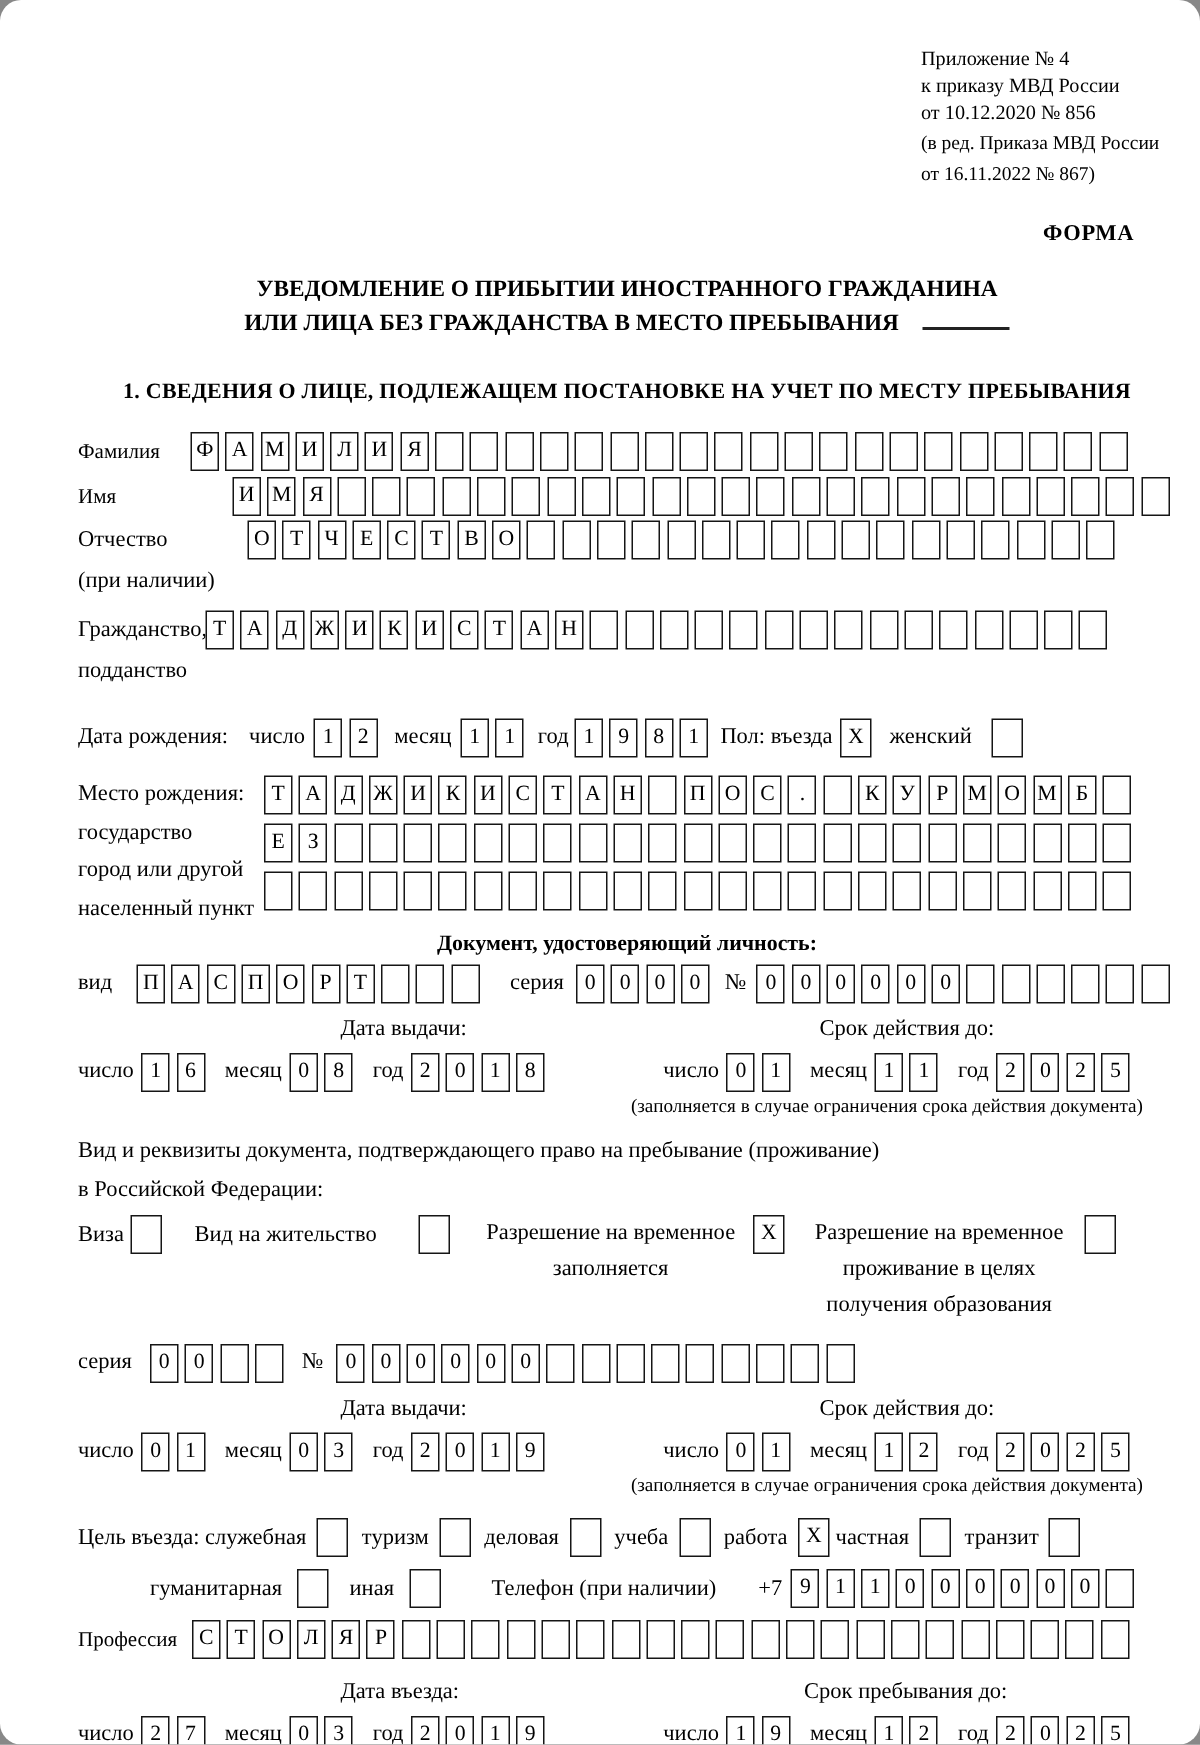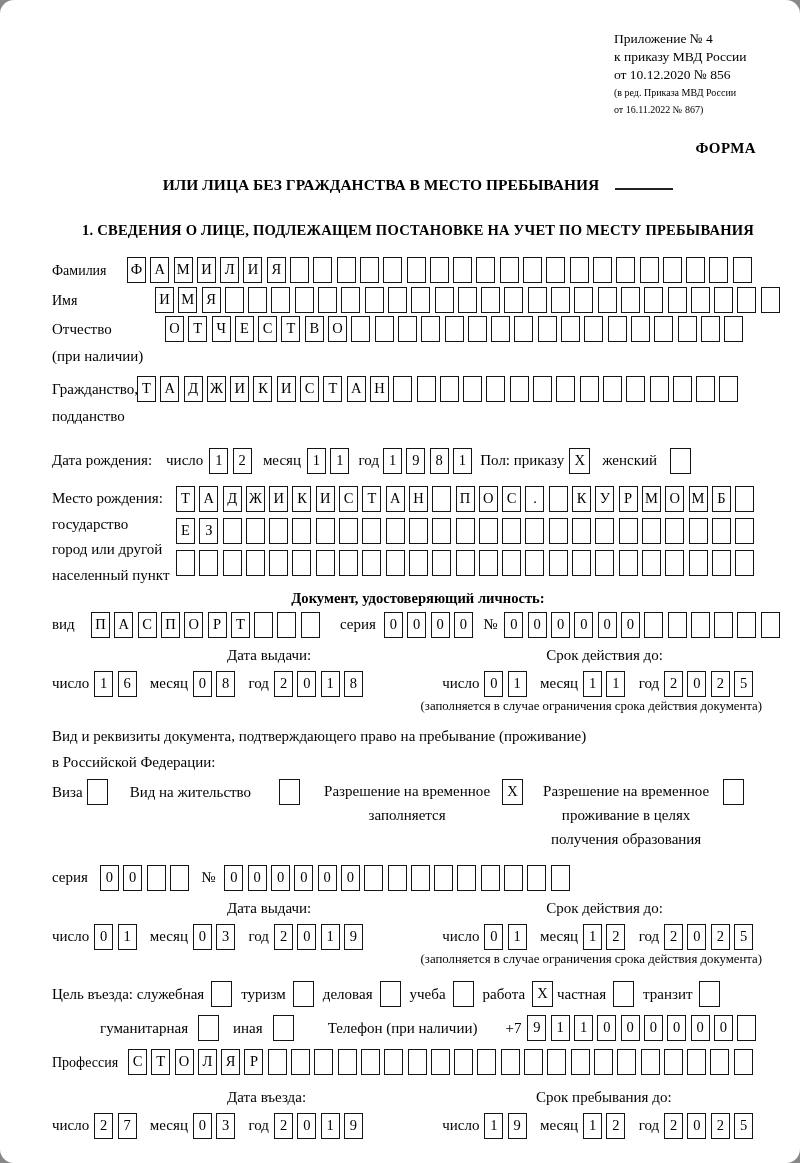--- a/index.html
+++ b/index.html
@@ -4,21 +4,21 @@
 <style>
   html,body{margin:0;padding:0;background:#888;}
   .page{
     width:800px;height:1163px;background:#fff;color:#000;
     font-family:"Liberation Serif","DejaVu Serif",serif;
     box-sizing:border-box;position:relative;
     padding:30px 16px 10px 52px;overflow:hidden;border-radius:14px;
   }
   
   .annex{margin-left:562px;font-size:13.5px;line-height:1.32;}
-  .annex .sub{font-size:10px;margin-top:3px;}
+  .annex .sub{font-size:13px;margin-top:3px;}
   .forma{font-weight:bold;font-size:15px;text-align:right;padding-right:28px;margin-top:24px;letter-spacing:.4px;}
   .title{text-align:center;font-weight:bold;font-size:15.5px;line-height:1.5;margin-top:16px;}
   .blank-line{display:inline-block;width:58px;border-bottom:2px solid #222;height:14px;margin-left:16px;}
   .section-title{text-align:center;font-weight:bold;font-size:14.6px;margin-top:26px;letter-spacing:.2px;}
   
   .frow{display:flex;align-items:flex-start;}
   .lbl{font-size:14px;line-height:27px;flex-shrink:0;}
   .lblcol{flex-shrink:0;font-size:15px;line-height:24px;}
   .cells{white-space:nowrap;flex-shrink:0;}
   .cell{
@@ -66,20 +66,21 @@
     <div>Приложение № 4</div>
     <div>к приказу МВД России</div>
     <div>от 10.12.2020 № 856</div>
     <div class="sub">(в ред. Приказа МВД России</div>
     <div class="sub">от 16.11.2022 № 867)</div>
   </div>
 
   <div class="forma">ФОРМА</div>
 
   <div class="title">
+    <div>УВЕДОМЛЕНИЕ О ПРИБЫТИИ ИНОСТРАННОГО ГРАЖДАНИНА</div>
     <div><span>ИЛИ ЛИЦА БЕЗ ГРАЖДАНСТВА В МЕСТО ПРЕБЫВАНИЯ</span><span class="blank-line"></span></div>
   </div>
 
   <div class="section-title">1. СВЕДЕНИЯ О ЛИЦЕ, ПОДЛЕЖАЩЕМ ПОСТАНОВКЕ НА УЧЕТ ПО МЕСТУ ПРЕБЫВАНИЯ</div>
 
   <div class="frow row-surname">
     <span class="lbl" style="width:75px">Фамилия</span>
     <span class="cells"><span class="cell">Ф</span><span class="cell">А</span><span class="cell">М</span><span class="cell">И</span><span class="cell">Л</span><span class="cell">И</span><span class="cell">Я</span><span class="cell"></span><span class="cell"></span><span class="cell"></span><span class="cell"></span><span class="cell"></span><span class="cell"></span><span class="cell"></span><span class="cell"></span><span class="cell"></span><span class="cell"></span><span class="cell"></span><span class="cell"></span><span class="cell"></span><span class="cell"></span><span class="cell"></span><span class="cell"></span><span class="cell"></span><span class="cell"></span><span class="cell"></span><span class="cell"></span></span>
   </div>
 
@@ -105,21 +106,21 @@
   </div>
 
   <div class="frow row-birth" style="align-items:flex-end">
     <span class="dlabel">Дата рождения:</span>
     <span class="dlabel" style="margin-left:14px;margin-right:6px">число</span>
     <span class="cells"><span class="cell">1</span><span class="cell">2</span></span>
     <span class="dlabel" style="margin-left:7px;margin-right:6px">месяц</span>
     <span class="cells"><span class="cell">1</span><span class="cell">1</span></span>
     <span class="dlabel" style="margin-left:5px;margin-right:4px">год</span>
     <span class="cells"><span class="cell">1</span><span class="cell">9</span><span class="cell">8</span><span class="cell">1</span></span>
-    <span class="dlabel" style="margin-left:4px">Пол: приказу</span>
+    <span class="dlabel" style="margin-left:4px">Пол: въезда</span>
     <span class="chk" style="margin-left:5px">X</span>
     <span class="dlabel" style="margin-left:12px">женский</span>
     <span class="chk" style="margin-left:13px"></span>
   </div>
 
   <div class="frow row-place">
     <div class="lblcol" style="width:124px;line-height:25.5px">
       <div>Место рождения:</div>
       <div>государство</div>
       <div>город или другой</div>

